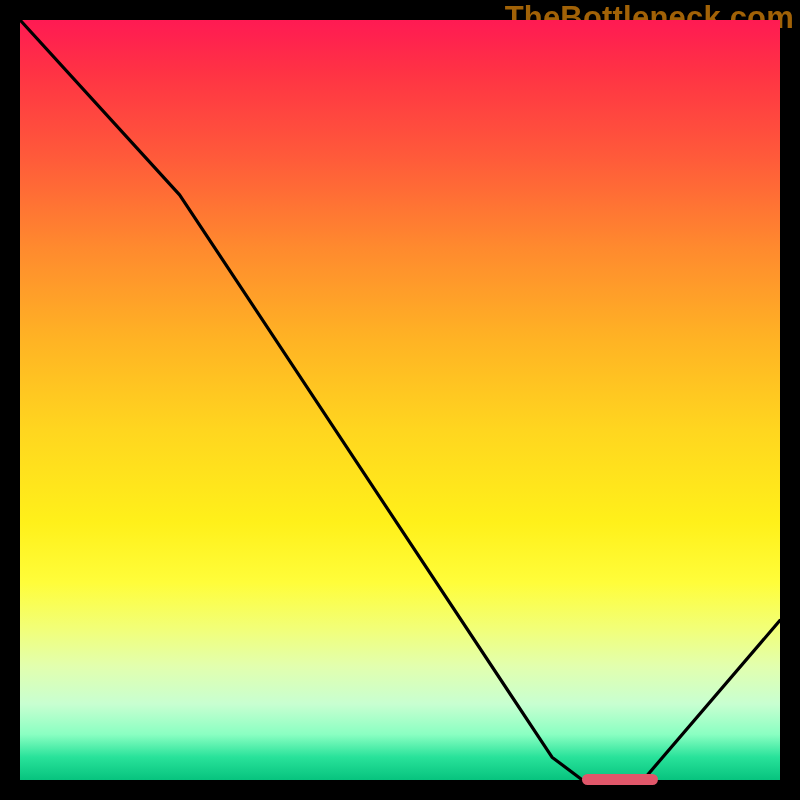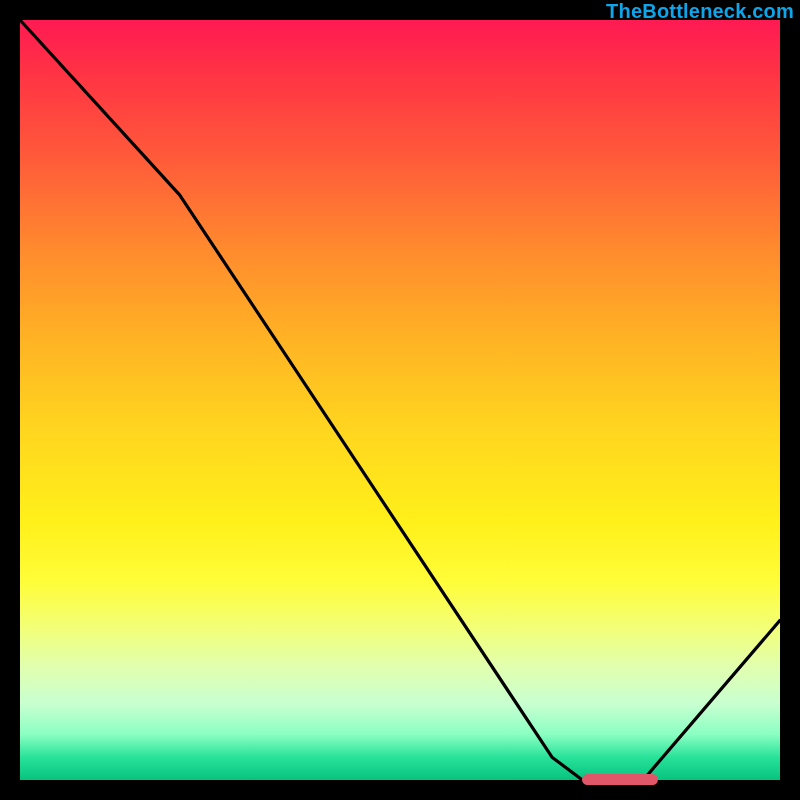--- a/index.html
+++ b/index.html
@@ -37,22 +37,22 @@
       #c8ffd1 90%,
       #8affc2 94%,
       #28e29a 97%,
       #07c37e 100%
     );
   }
   .watermark {
     position: absolute;
     top: 0;
     right: 6px;
-    color: #0ea5e9;
-    font-size: 20px;
+    color: #a16207;
+    font-size: 31px;
     font-weight: 600;
     letter-spacing: 0.2px;
     user-select: none;
   }
   svg.overlay {
     position: absolute;
     left: 0;
     top: 0;
     width: 760px;
     height: 760px;

